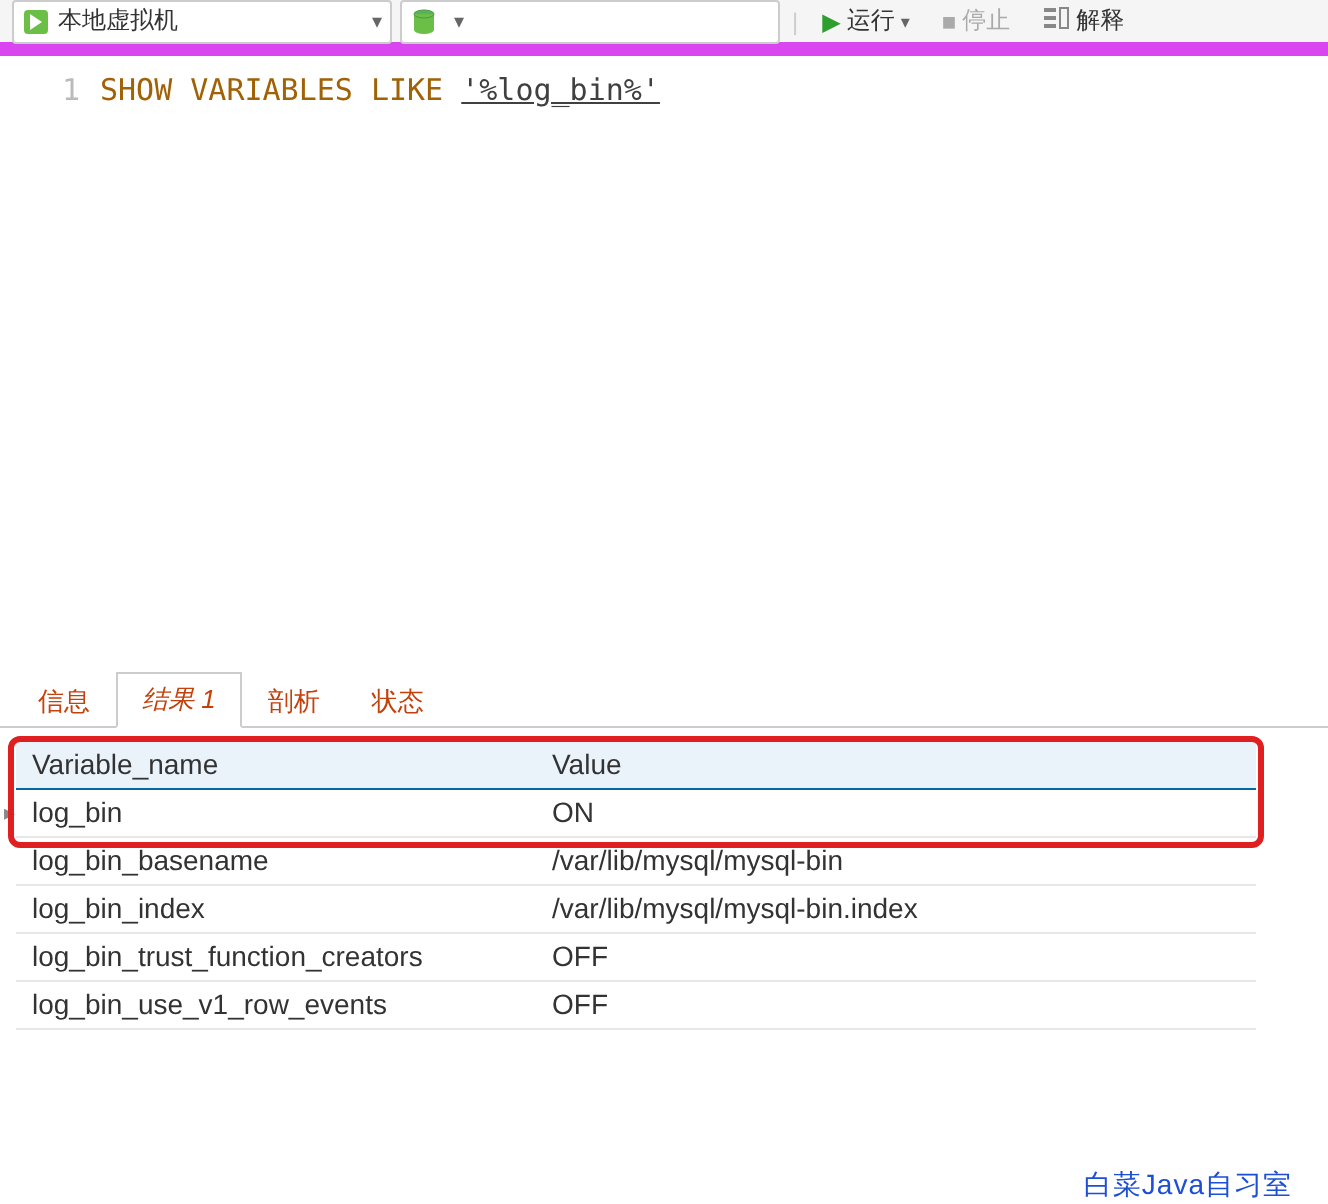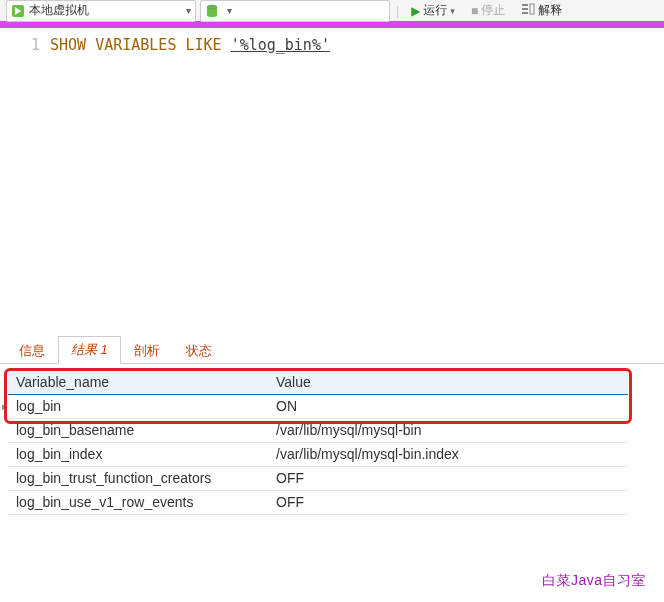--- a/index.html
+++ b/index.html
@@ -133,23 +133,23 @@
     }
     .row-marker {
       position: absolute;
       left: 2px;
       color: #888;
       font-size: 11px;
     }
     .watermark {
       position: absolute;
       right: 18px;
-      bottom: 12px;
+      bottom: 0;
       font-size: 14px;
-      color: #a21caf;
+      color: #1d4ed8;
       letter-spacing: 0.5px;
       font-family: "Microsoft YaHei", sans-serif;
       user-select: none;
     }
   </style>
 </head>
 <body>
 
 <div class="toolbar">
   <div class="combo combo1">

